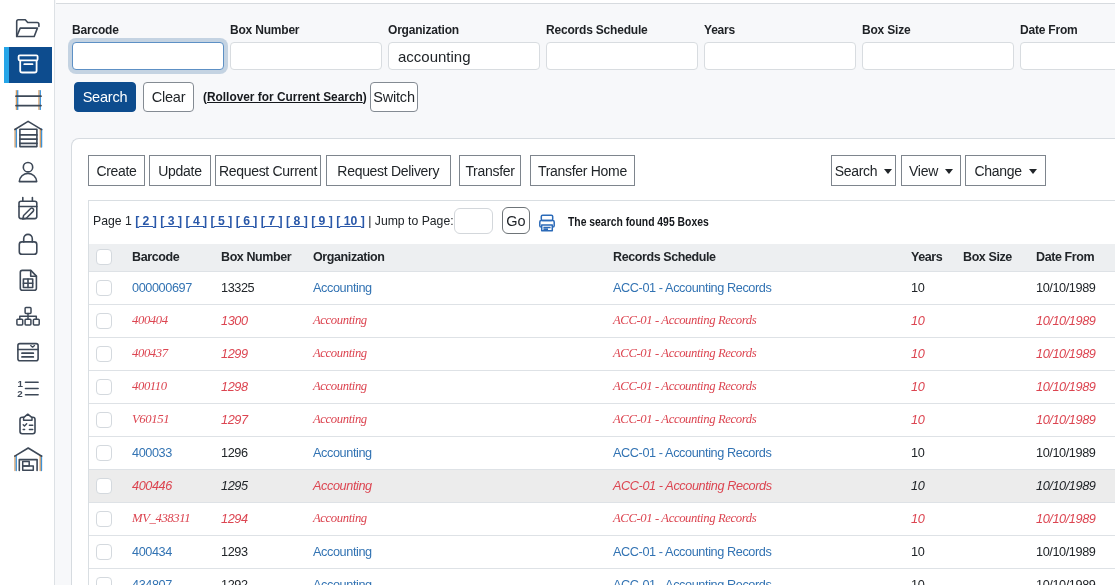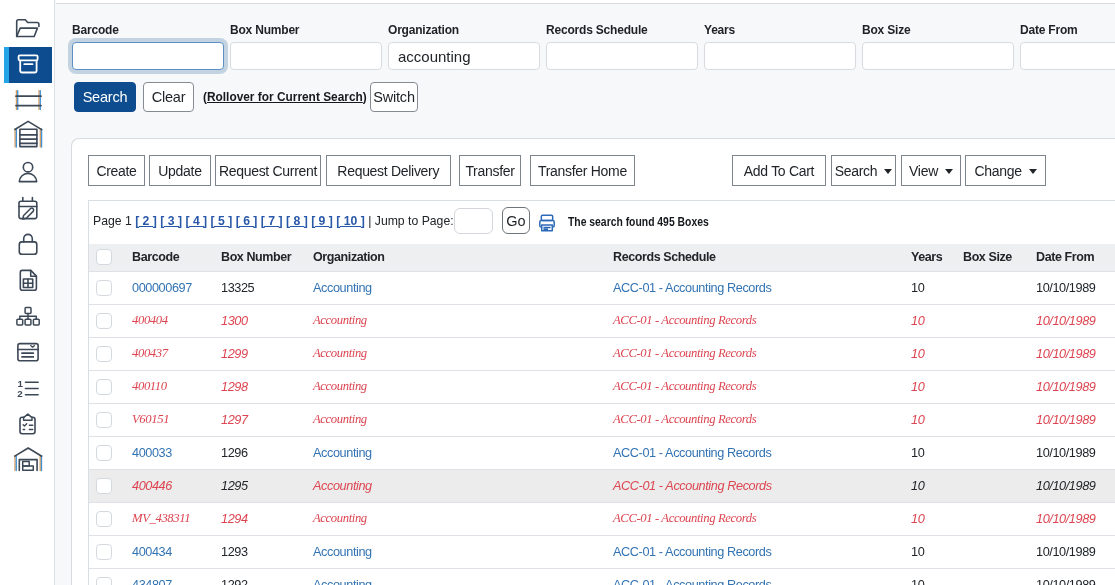--- a/index.html
+++ b/index.html
@@ -154,21 +154,20 @@
     <div class="abtn wbtn" style="left:87px; width:51px;">Clear</div>
     <div id="rollover">(<u>Rollover for Current Search</u>)</div>
     <div class="abtn wbtn" style="left:314px; width:48px;">Switch</div>
     <div id="card">
       <div class="tbtn" style="left:16px; width:57px;">Create</div>
       <div class="tbtn" style="left:77px; width:62px;">Update</div>
       <div class="tbtn" style="left:143px; width:106px;">Request Current</div>
       <div class="tbtn" style="left:254px; width:124.5px;">Request Delivery</div>
       <div class="tbtn" style="left:387px; width:62px;">Transfer</div>
       <div class="tbtn" style="left:458px; width:105px;">Transfer Home</div>
-      <div class="tbtn" style="left:660px; width:94px;">Add To Cart</div>
       <div class="tbtn" style="left:759px; width:65px;">Search<span class="caret"></span></div>
       <div class="tbtn" style="left:829px; width:60px;">View<span class="caret"></span></div>
       <div class="tbtn" style="left:893px; width:81px;">Change<span class="caret"></span></div>
       <div id="wrap">
         <div id="pager">
           <span id="pgline">Page 1 <a>[ 2 ]</a> <a>[ 3 ]</a> <a>[ 4 ]</a> <a>[ 5 ]</a> <a>[ 6 ]</a> <a>[ 7 ]</a> <a>[ 8 ]</a> <a>[ 9 ]</a> <a>[ 10 ]</a> | Jump to Page:</span>
           <input id="jumpin" style="">
           <div id="gobtn">Go</div>
           <svg id="printer" width="16" height="18" viewBox="0 0 16 18" fill="none" stroke="#2b6ab8" stroke-width="1.5" stroke-linejoin="round">
               <rect x="2.3" y="1.2" width="11.4" height="5.4" rx="1.3"></rect>

